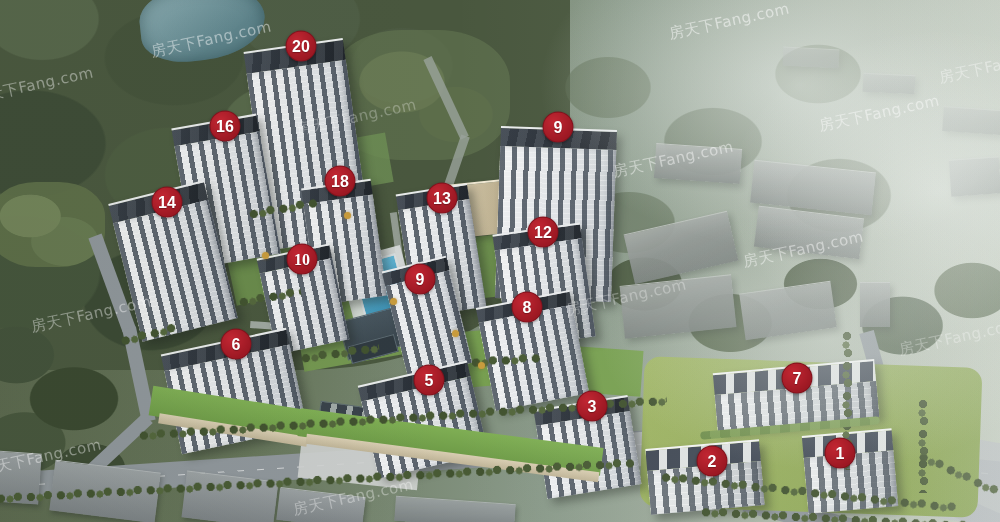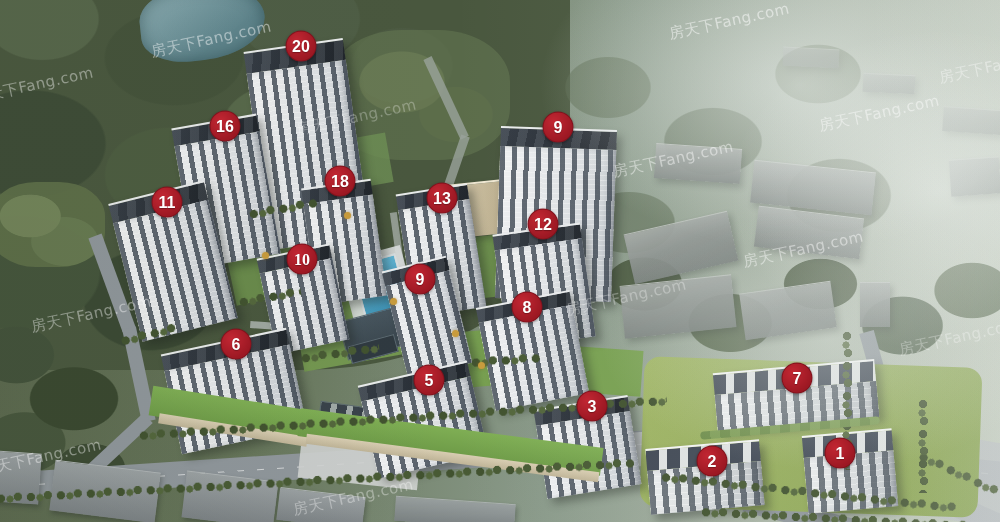--- a/index.html
+++ b/index.html
@@ -284,21 +284,21 @@
   <div id="badges">
       <div class="badge" style="left: 840px; top: 453px;">1</div>
       <div class="badge" style="left: 712px; top: 461px;">2</div>
       <div class="badge" style="left: 592px; top: 406px;">3</div>
       <div class="badge" style="left: 429px; top: 380px;">5</div>
       <div class="badge" style="left: 236px; top: 344px;">6</div>
       <div class="badge" style="left: 797px; top: 378px;">7</div>
       <div class="badge" style="left: 527px; top: 307px;">8</div>
       <div class="badge" style="left: 420px; top: 279px;">9</div>
       <div class="badge" style="left: 302px; top: 259px; font-family: Liberation Serif, serif;">10</div>
-      <div class="badge" style="left: 167px; top: 202px;">11</div>
-      <div class="badge" style="left: 543px; top: 224px;">12</div>
+      <div class="badge" style="left: 167px; top: 202px;">14</div>
+      <div class="badge" style="left: 543px; top: 232px;">12</div>
       <div class="badge" style="left: 442px; top: 198px;">13</div>
       <div class="badge" style="left: 340px; top: 181px;">18</div>
       <div class="badge" style="left: 225px; top: 126px;">16</div>
       <div class="badge" style="left: 558px; top: 127px;">9</div>
       <div class="badge" style="left: 301px; top: 46px;">20</div>
     </div>
 </div>
 
 </body></html>

